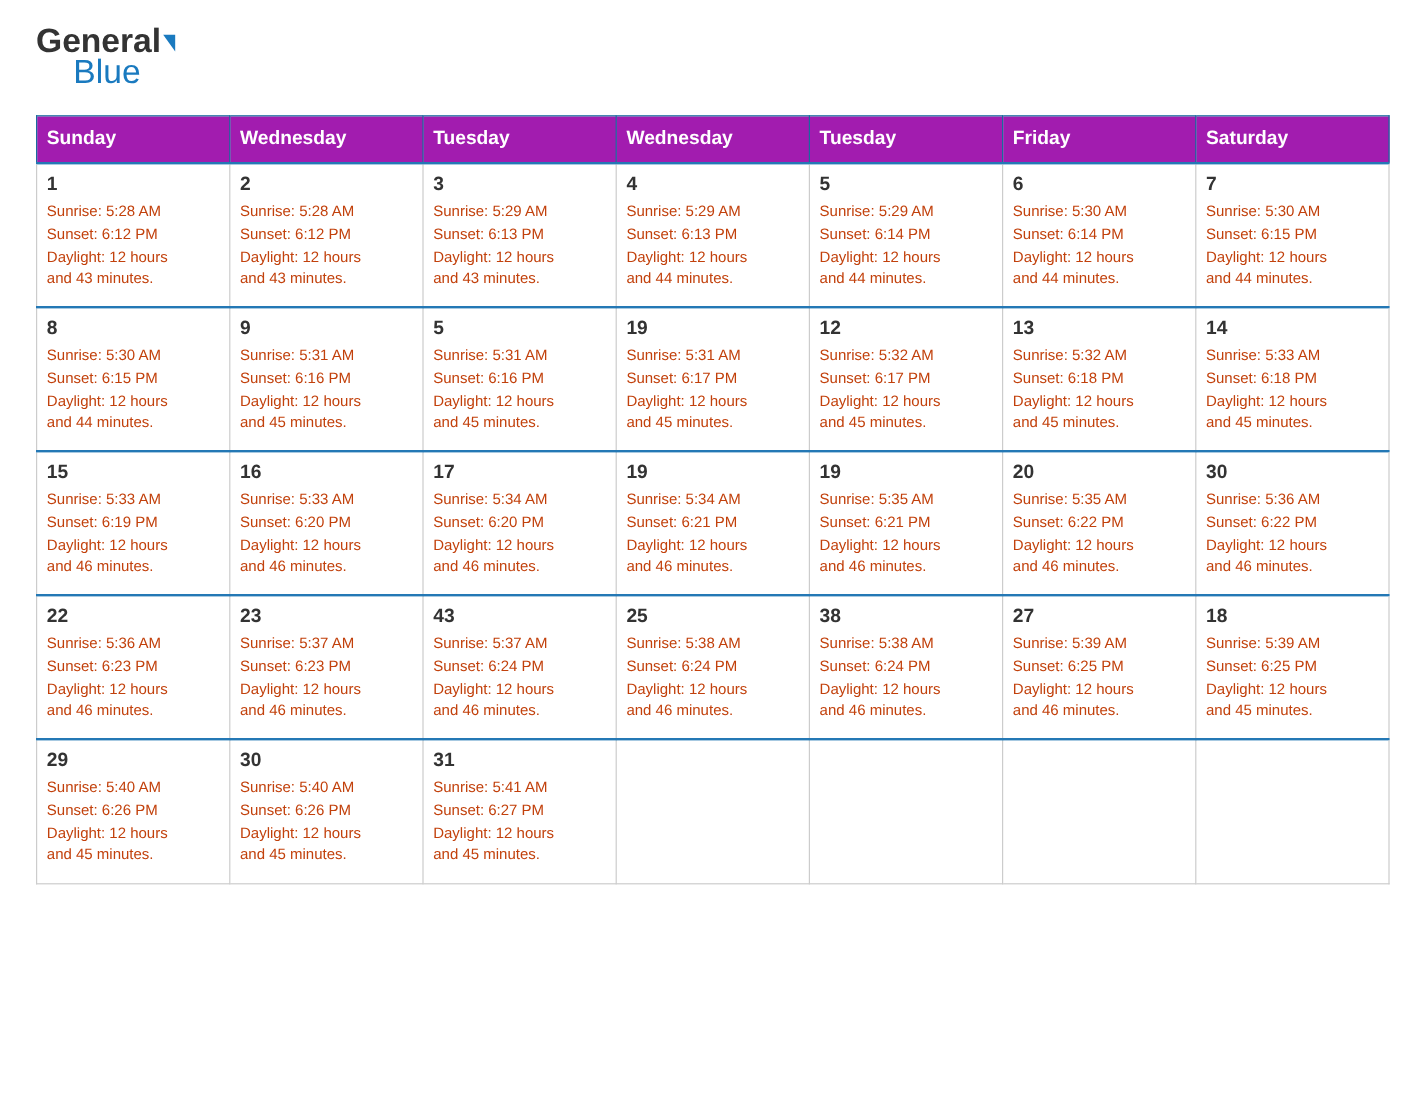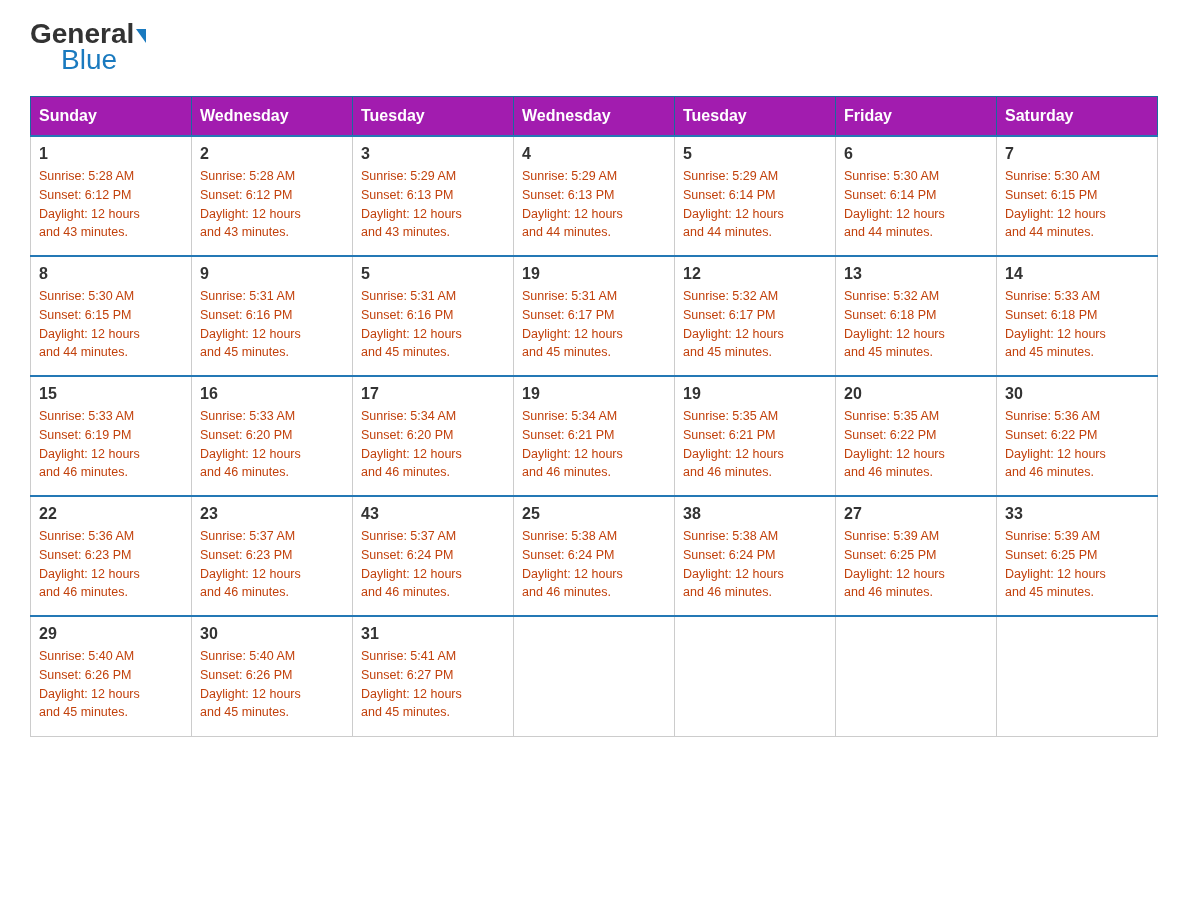--- a/index.html
+++ b/index.html
@@ -243,21 +243,21 @@
         </td>
         <td>
           <span class="day-number">38</span>
           <span class="day-info">Sunrise: 5:38 AM<br>Sunset: 6:24 PM<br>Daylight: 12 hours<br>and 46 minutes.</span>
         </td>
         <td>
           <span class="day-number">27</span>
           <span class="day-info">Sunrise: 5:39 AM<br>Sunset: 6:25 PM<br>Daylight: 12 hours<br>and 46 minutes.</span>
         </td>
         <td>
-          <span class="day-number">33</span>
+          <span class="day-number">18</span>
           <span class="day-info">Sunrise: 5:39 AM<br>Sunset: 6:25 PM<br>Daylight: 12 hours<br>and 45 minutes.</span>
         </td>
       </tr>
       <tr>
         <td>
           <span class="day-number">29</span>
           <span class="day-info">Sunrise: 5:40 AM<br>Sunset: 6:26 PM<br>Daylight: 12 hours<br>and 45 minutes.</span>
         </td>
         <td>
           <span class="day-number">30</span>

